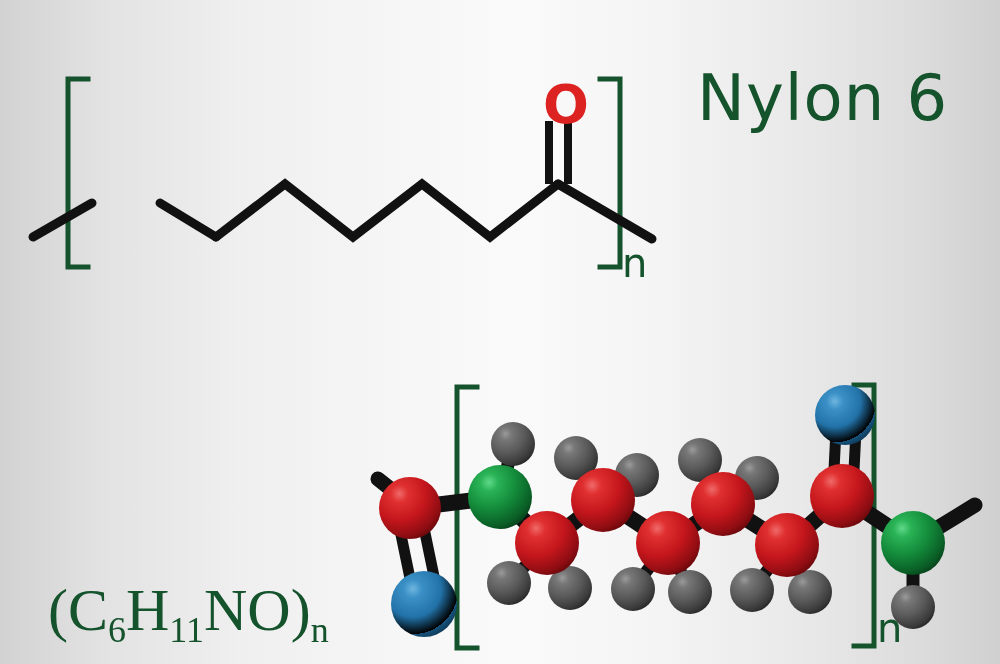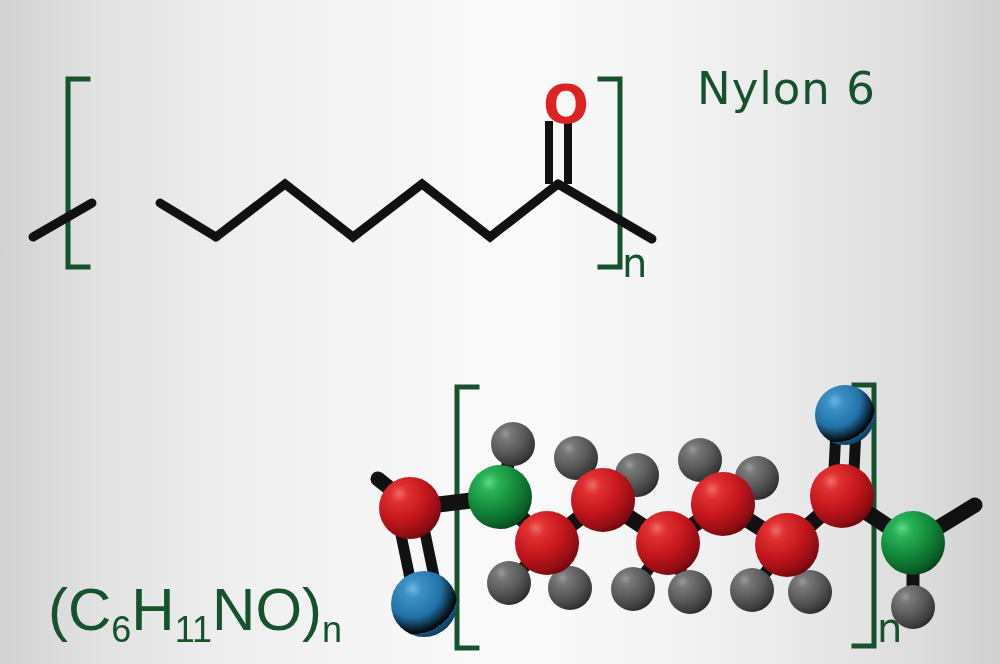--- a/index.html
+++ b/index.html
@@ -43,27 +43,27 @@
     height: 664px;
     pointer-events: none;
   }
   .lbl {
     position: absolute;
     white-space: nowrap;
     line-height: 1;
   }
   .title-lbl {
     font-family: "DejaVu Sans", sans-serif;
-    font-size: 45px;
+    font-size: 64px;
     font-weight: 400;
     letter-spacing: 1px;
     color: #14532c;
   }
   .formula-lbl {
-    font-family: Liberation Sans, sans-serif;
+    font-family: Liberation Serif, serif;
     font-size: 60px;
     font-weight: 400;
     color: #14532c;
   }
   .formula-lbl .sub {
     font-size: 36px;
     vertical-align: baseline;
     position: relative;
     top: 12px;
   }

